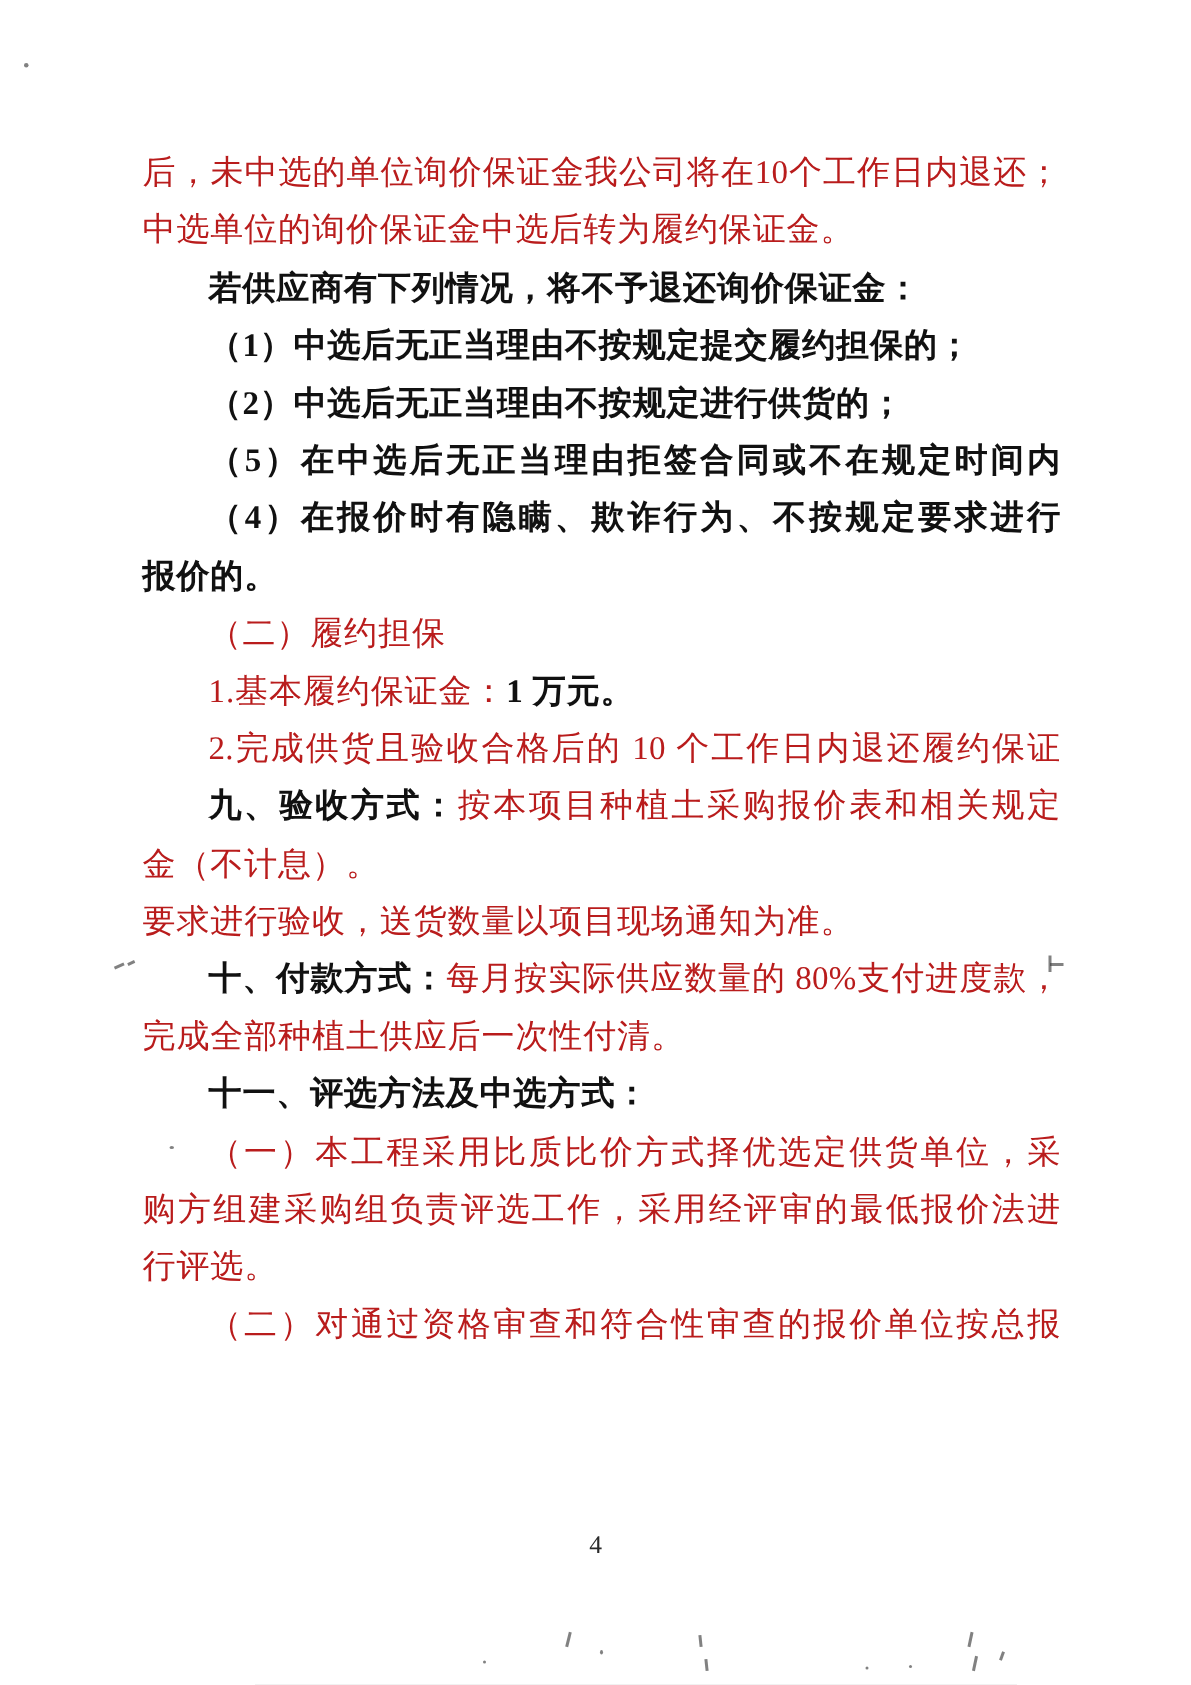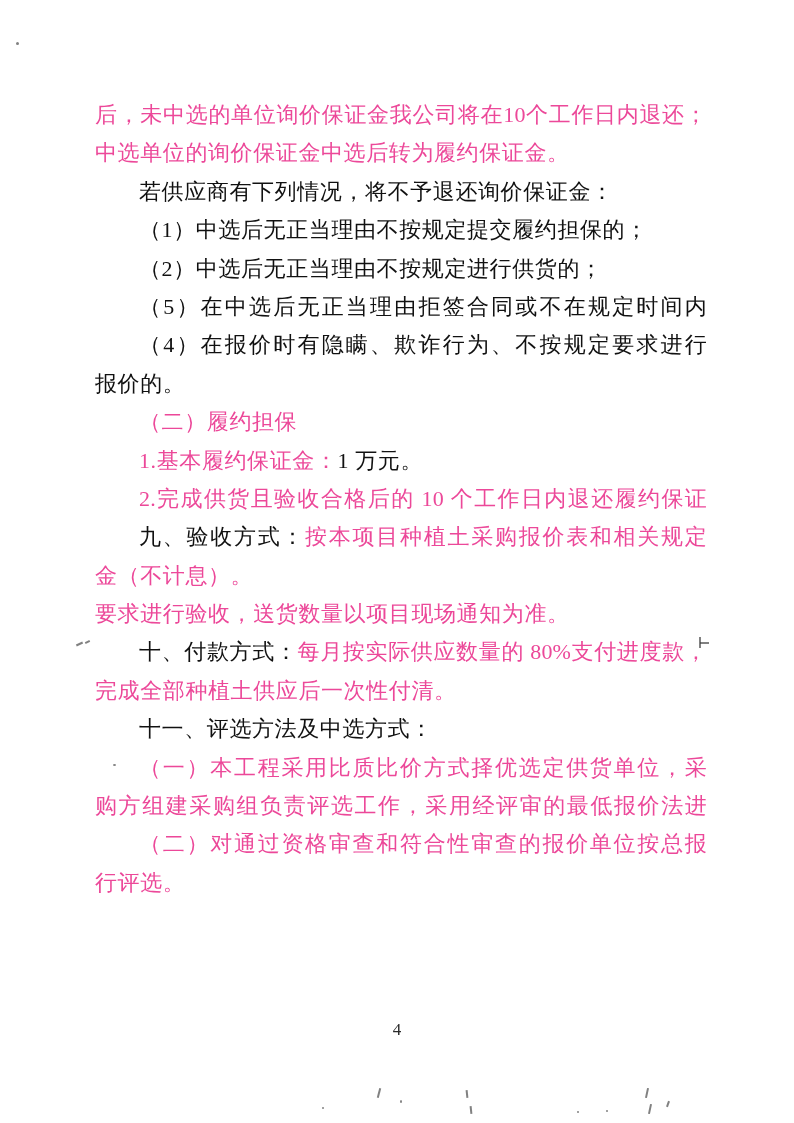--- a/index.html
+++ b/index.html
@@ -27,22 +27,22 @@
     white-space: nowrap;
     text-rendering: optimizeLegibility;
   }
   .line.indent { padding-left: 44px; }
   .line.justify {
     white-space: normal;
     text-align: justify;
     text-align-last: justify;
     letter-spacing: 0.2px;
   }
-  .seg { color: #ec4899; }
-  .seg.b { font-weight: normal; color: #111; }
+  .seg { color: #b91c1c; }
+  .seg.b { font-weight: bold; color: #111; }
   .page-number {
     position: absolute;
     left: 0;
     right: 0;
     top: 1020px;
     text-align: center;
     font-size: 17px;
     color: #2a2a2a;
     letter-spacing: 0;
   }
@@ -72,22 +72,22 @@
       <div class="line indent"><span class="seg">1.基本履约保证金：</span><span class="seg b">1 万元。</span></div>
       <div class="line indent justify"><span class="seg">2.完成供货且验收合格后的 10 个工作日内退还履约保证</span></div>
       <div class="line indent justify"><span class="seg b">九、验收方式：</span><span class="seg">按本项目种植土采购报价表和相关规定</span></div>
       <div class="line"><span class="seg">金（不计息）。</span></div>
       <div class="line"><span class="seg">要求进行验收，送货数量以项目现场通知为准。</span></div>
       <div class="line indent justify"><span class="seg b">十、付款方式：</span><span class="seg">每月按实际供应数量的 80%支付进度款，</span></div>
       <div class="line"><span class="seg">完成全部种植土供应后一次性付清。</span></div>
       <div class="line indent"><span class="seg b">十一、评选方法及中选方式：</span></div>
       <div class="line indent justify"><span class="seg">（一）本工程采用比质比价方式择优选定供货单位，采</span></div>
       <div class="line justify"><span class="seg">购方组建采购组负责评选工作，采用经评审的最低报价法进</span></div>
+      <div class="line"><span class="seg">行评选。</span></div>
       <div class="line indent justify"><span class="seg">（二）对通过资格审查和符合性审查的报价单位按总报</span></div>
-      <div class="line"><span class="seg">行评选。</span></div>
     </div>
 
   <div class="page-number">4</div>
 
   <div>
     <div class="speck round" style="left:16px;  top:42px;   width:3px; height:3px;"></div>
     <div class="speck" style="left:76px;  top:643px;  width:7px; height:2px; transform:rotate(-25deg);"></div>
     <div class="speck" style="left:85px;  top:641px;  width:5px; height:2px; transform:rotate(-25deg);"></div>
     <div class="speck" style="left:699px; top:637px;  width:2px; height:11px;"></div>
     <div class="speck" style="left:700px; top:642px;  width:9px; height:2px;"></div>

